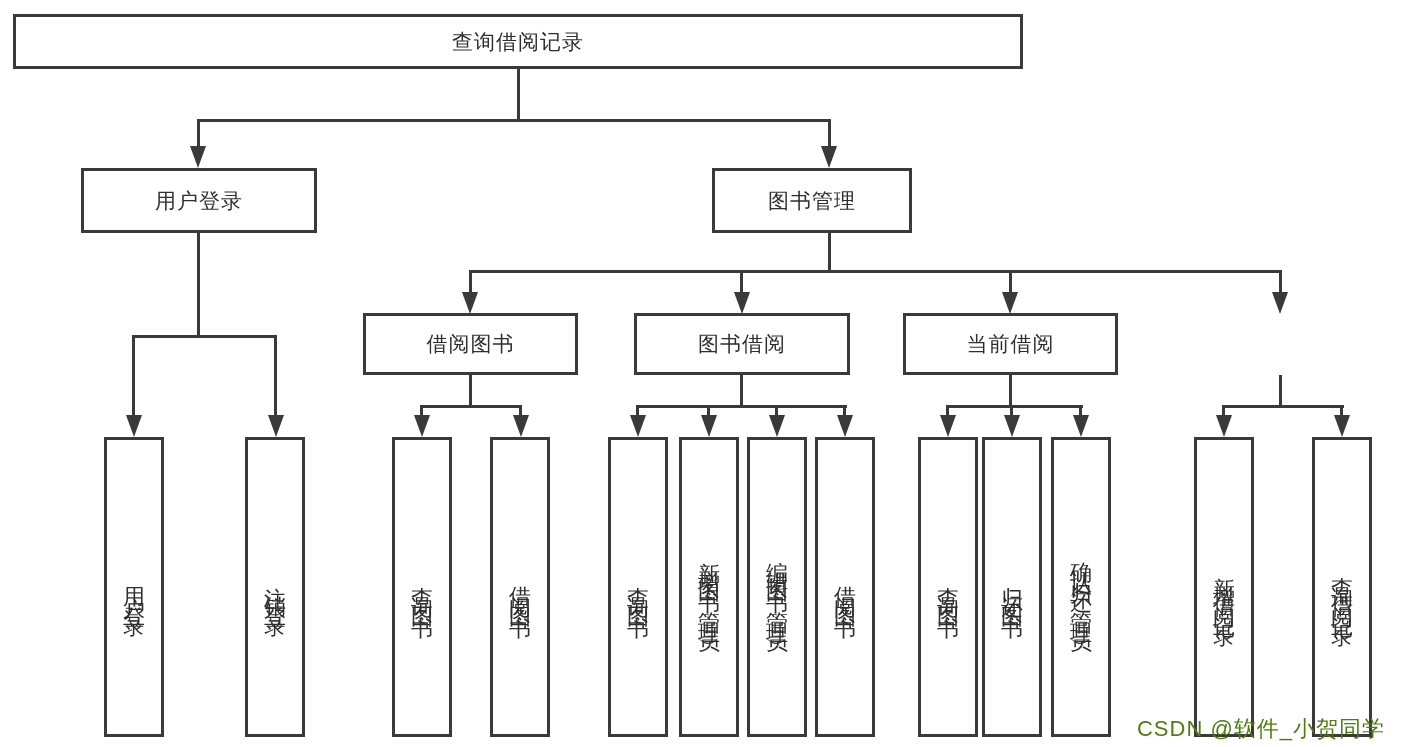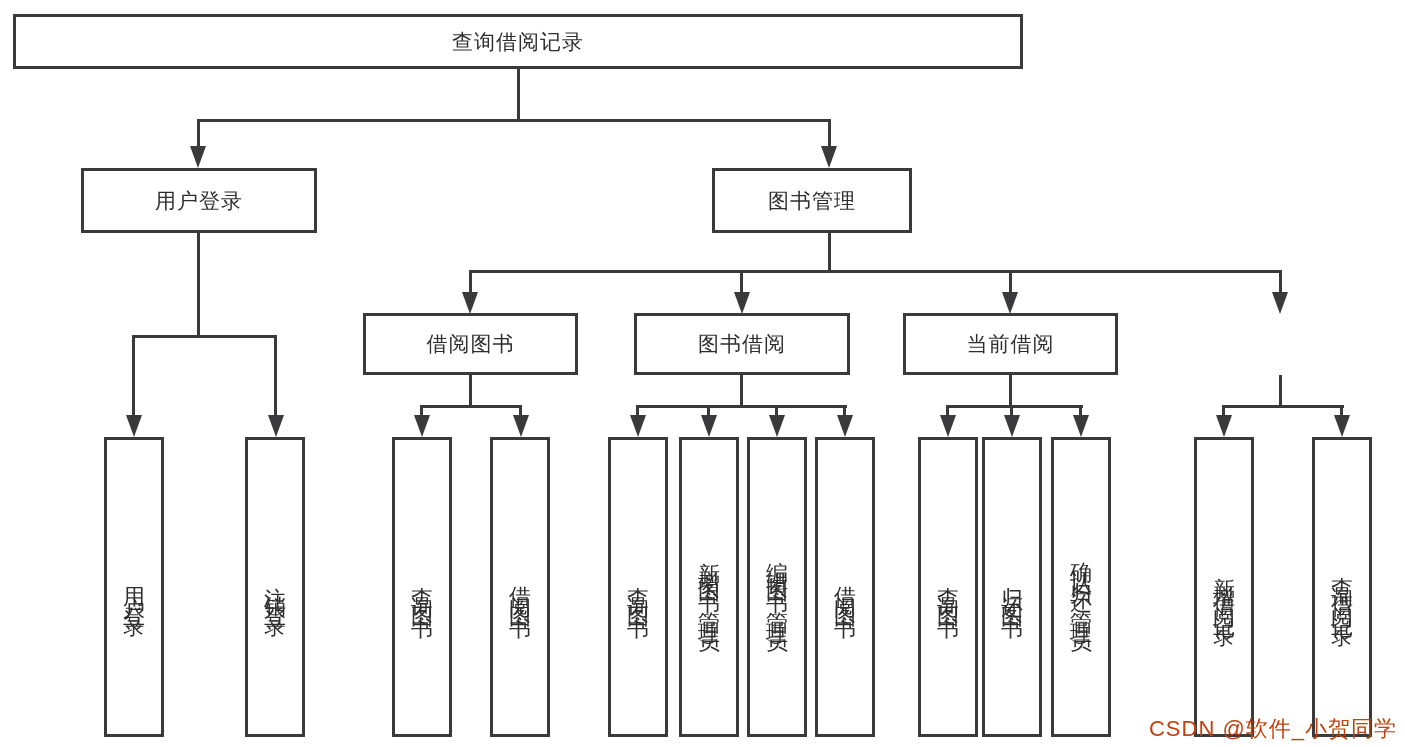--- a/index.html
+++ b/index.html
@@ -35,23 +35,23 @@
   .v{position:absolute;width:3px;background:#3a3a3c;}
   .h{position:absolute;height:3px;background:#3a3a3c;}
   .ah{
     position:absolute;width:0;height:0;
     border-left:8px solid transparent;
     border-right:8px solid transparent;
     border-top:22px solid #3a3a3c;
   }
   .watermark{
     position:absolute;
-    right:8px;top:714px;
+    right:20px;top:714px;
     font-size:22px;
-    color:#c2410c;
+    color:#4d7c0f;
     letter-spacing:1px;
     white-space:nowrap;
   }
 </style>
 </head>
 <body>
 
 <div id="canvas">
 
   <div class="box" style="left:13px;top:14px;width:1010px;height:55px;">

